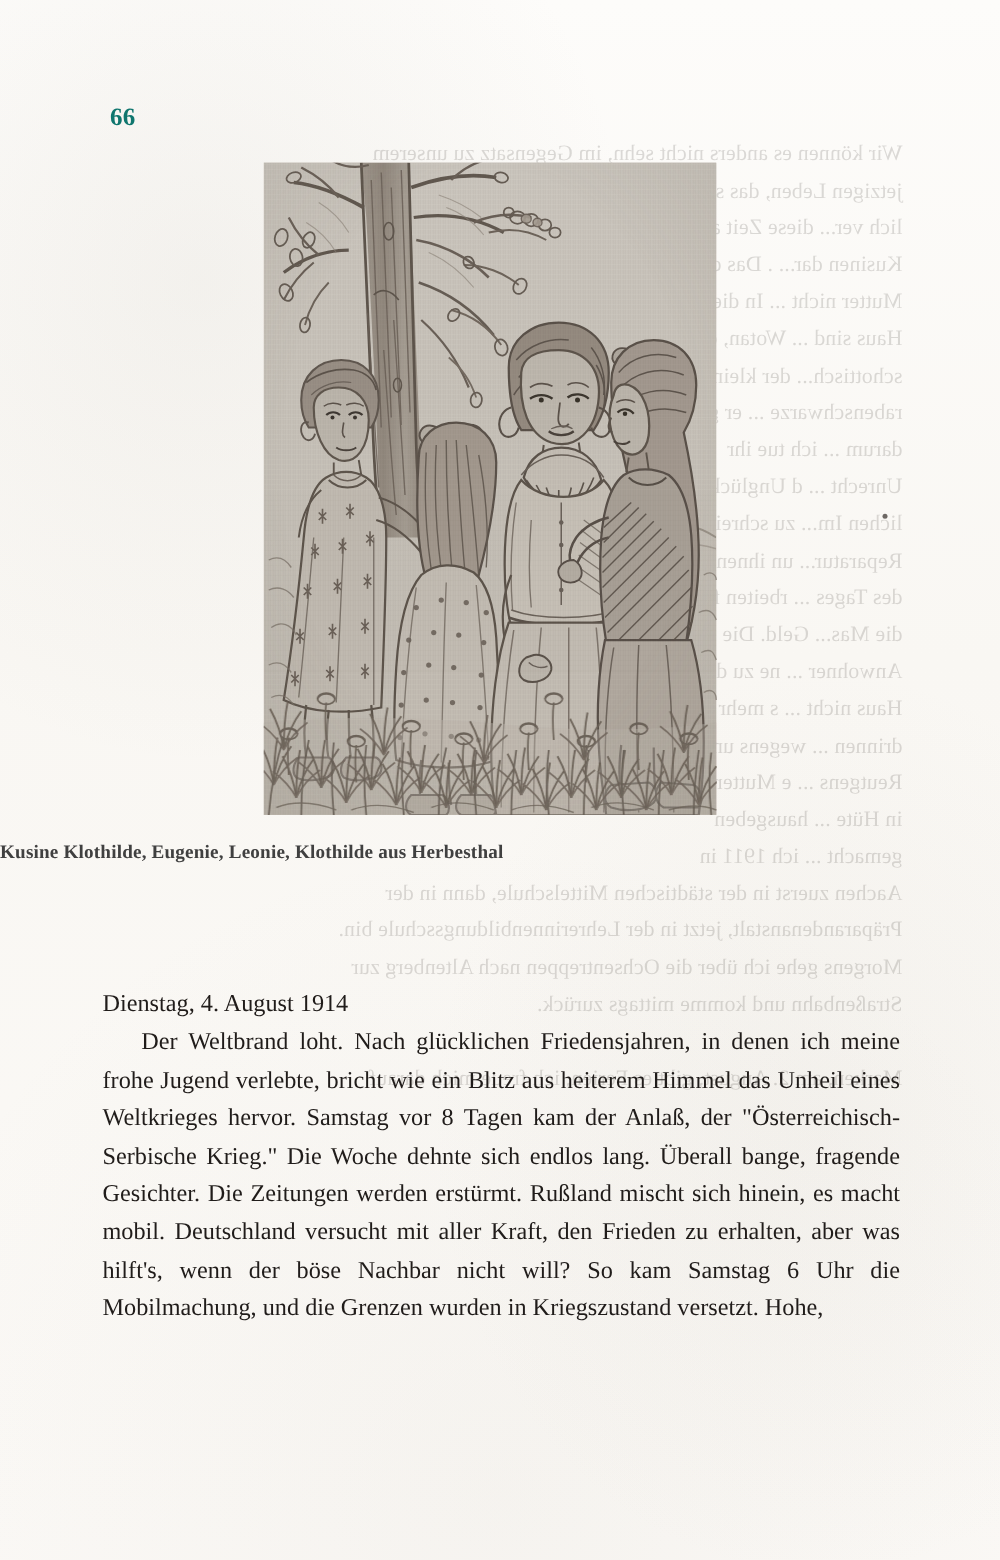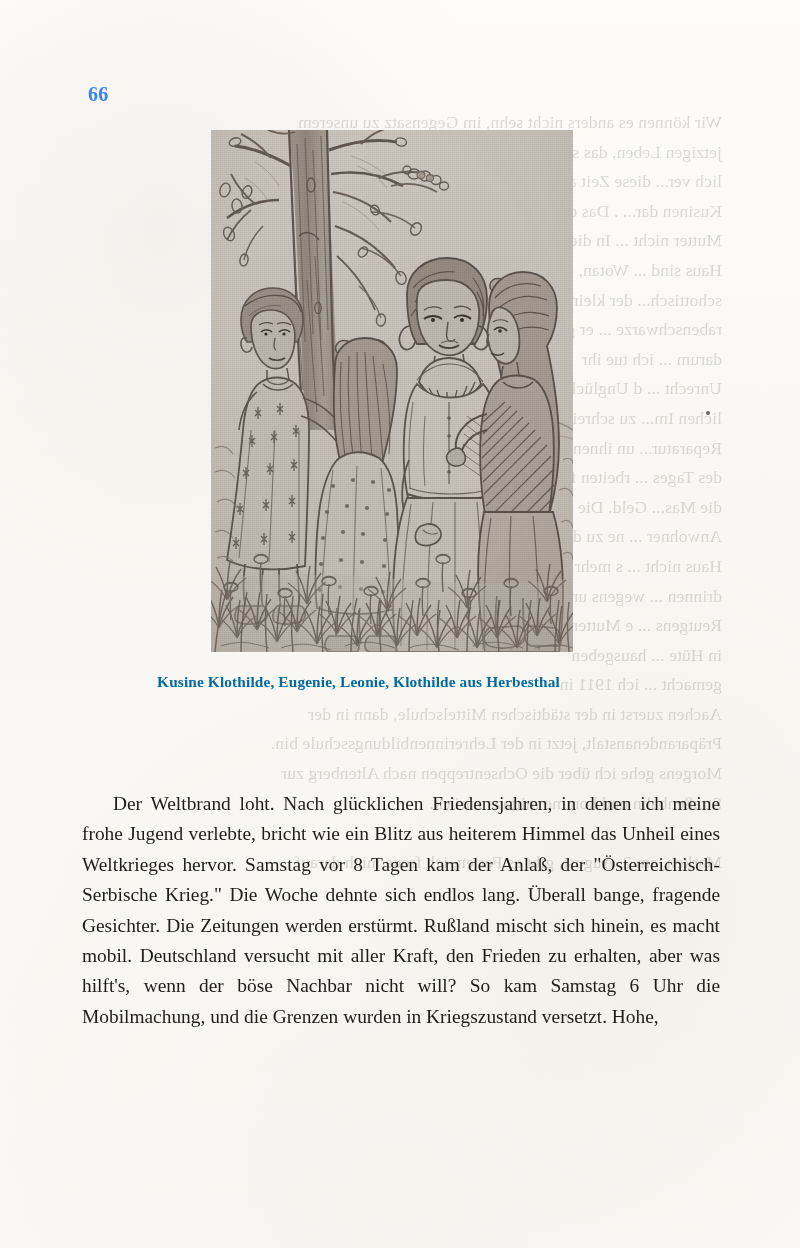--- a/index.html
+++ b/index.html
@@ -50,21 +50,21 @@
   .bleed .gap { height: 29.6px; }
 
   
   .folio {
     position: absolute;
     left: 88px;
     top: 83px;
     font-family: "Liberation Serif", serif;
     font-size: 20px;
     font-weight: bold;
-    color: #3b82f6;
+    color: #0f766e;
     letter-spacing: 0.3px;
   }
 
   
   .plate {
     position: absolute;
     left: 211px;
     top: 130px;
     width: 362px;
     height: 522px;
@@ -88,25 +88,25 @@
     pointer-events: none;
     background: radial-gradient(ellipse 88% 86% at 50% 46%, rgba(0,0,0,0) 52%, rgba(120,112,100,0.20) 100%);
   }
 
   
   .caption {
     position: absolute;
     left: 0;
     top: 673px;
     width: 717px;
-    text-align: center;
+    text-align: left;
     font-family: "Liberation Serif", serif;
     font-size: 15.3px;
     font-weight: bold;
-    color: #0369a1;
+    color: #404040;
     letter-spacing: 0.15px;
   }
 
   
   .body {
     position: absolute;
     left: 82px;
     top: 789px;
     width: 638px;
     font-family: "Liberation Serif", serif;
@@ -677,18 +677,19 @@
         </g>
       </g>
     </svg>
     <div class="plate-texture"></div>
     <div class="plate-vignette"></div>
   </div>
 
   <div class="caption">Kusine Klothilde, Eugenie, Leonie, Klothilde aus Herbesthal</div>
 
   <div class="body">
+    <p class="dateline">Dienstag, 4. August 1914</p>
     <p class="indent">Der Weltbrand loht. Nach glücklichen Friedensjahren, in denen ich meine frohe Jugend verlebte, bricht wie ein Blitz aus heiterem Himmel das Unheil eines Weltkrieges hervor. Samstag vor 8 Tagen kam der Anlaß, der "Österreichisch-Serbische Krieg." Die Woche dehnte sich endlos lang. Überall bange, fragende Gesichter. Die Zeitungen werden erstürmt. Rußland mischt sich hinein, es macht mobil. Deutschland versucht mit aller Kraft, den Frieden zu erhalten, aber was hilft's, wenn der böse Nachbar nicht will? So kam Samstag 6 Uhr die Mobilmachung, und die Grenzen wurden in Kriegszustand versetzt. Hohe,</p>
   </div>
 
   <div class="speck"></div>
 
 </div>
 
 </body></html>

